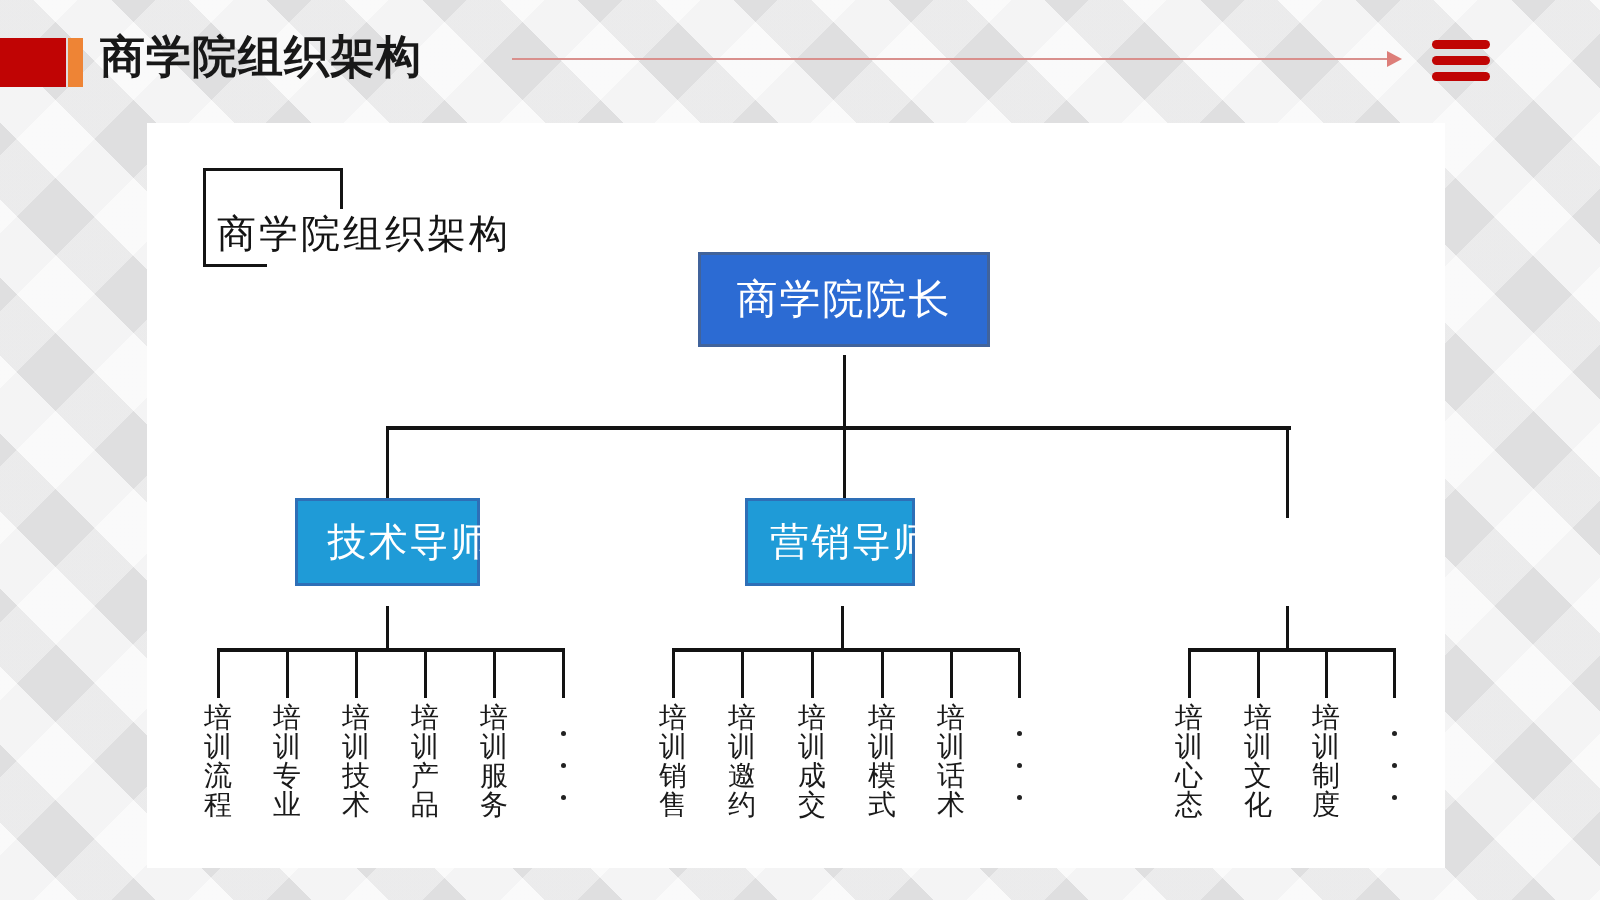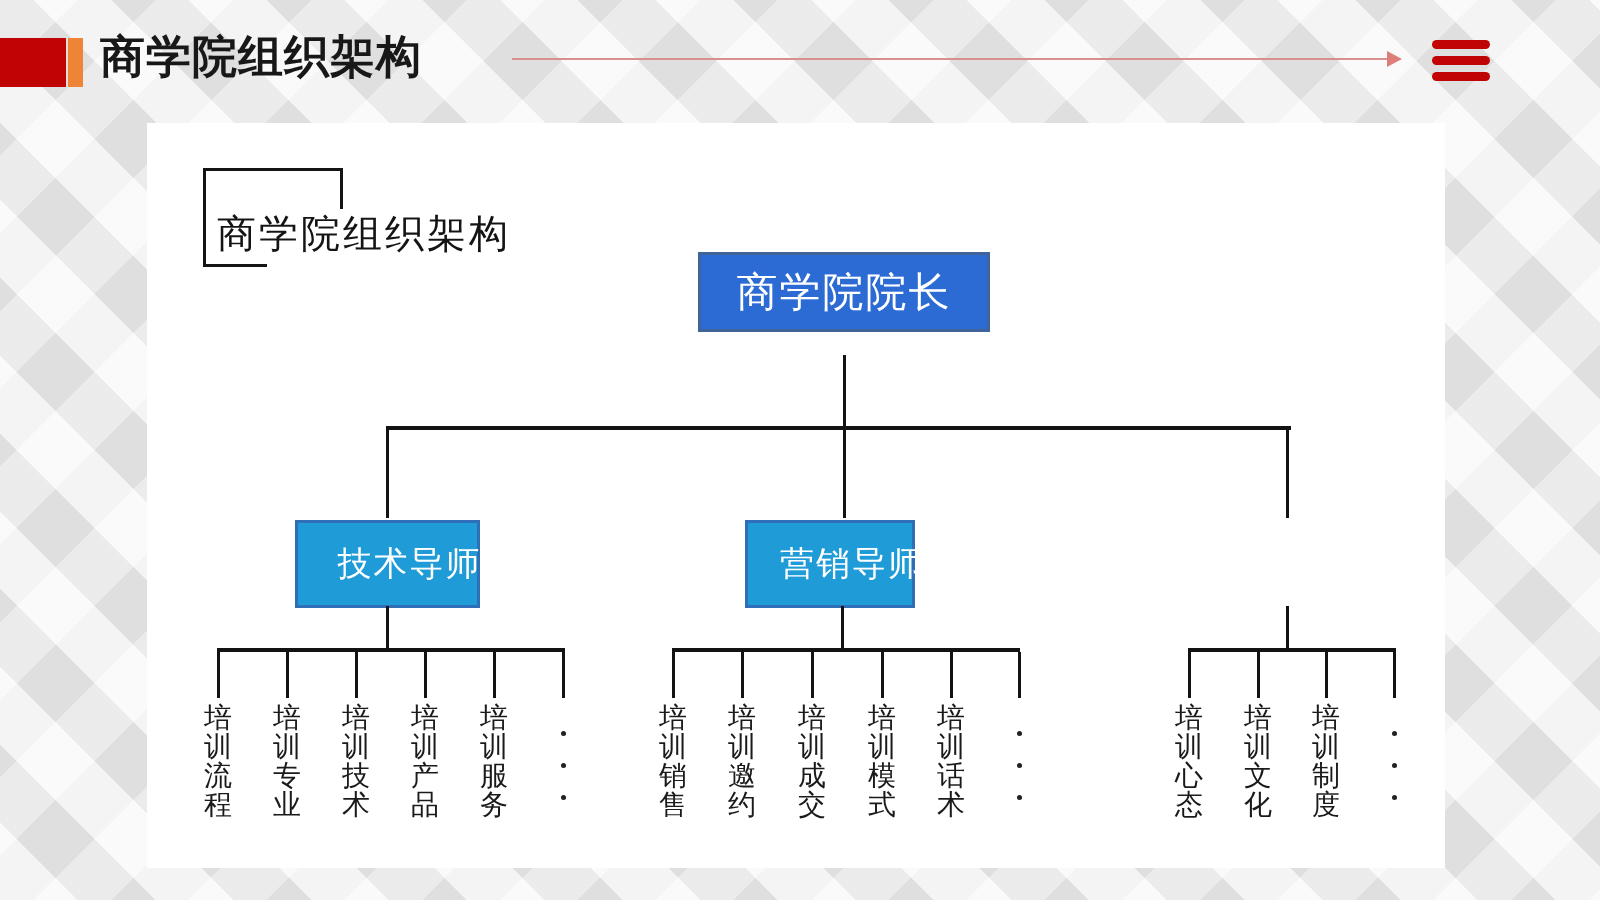--- a/index.html
+++ b/index.html
@@ -36,26 +36,26 @@
   .panel-label{
     position:absolute;left:217px;top:207px;font-size:39px;color:#141414;
     letter-spacing:3px;white-space:nowrap;
   }
   
   .node{
     position:absolute;display:flex;align-items:center;justify-content:center;
     color:#ffffff;box-sizing:border-box;white-space:nowrap;
   }
   .node.root{
-    left:698px;top:252px;width:292px;height:80px;
+    left:698px;top:252px;width:292px;height:95px;
     background:#2c6bd3;border:3px solid #41639b;font-size:41px;letter-spacing:2px;
   }
   .node.branch{
-    top:520px;height:88px;background:#1f9bd7;border:3px solid #2e6fb7;
-    font-size:34px;letter-spacing:2px;padding-left:44px;
+    top:498px;height:88px;background:#1f9bd7;border:3px solid #2e6fb7;
+    font-size:39px;letter-spacing:2px;padding-left:44px;
   }
   
   .cline{position:absolute;background:#131313;}
   .stem-root{left:843px;top:355px;width:3px;height:73px;}
   .bar-main{left:386px;top:426px;width:905px;height:4px;}
   .drop-a{left:386px;top:430px;width:3px;height:88px;}
   .drop-b{left:843px;top:430px;width:3px;height:88px;}
   .drop-c{left:1286px;top:430px;width:3px;height:88px;}
   
   .leaf{

